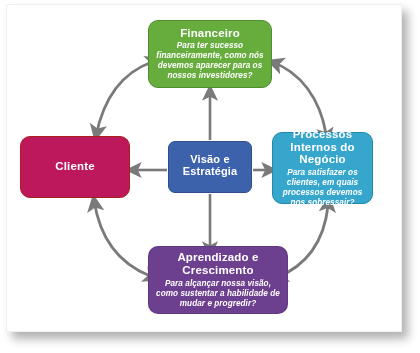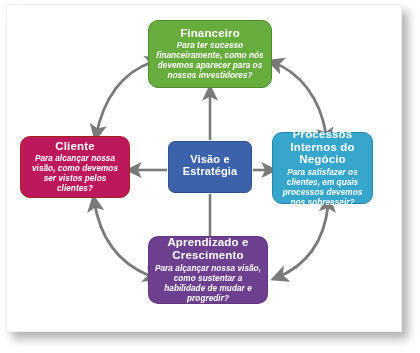--- a/index.html
+++ b/index.html
@@ -86,22 +86,22 @@
   }
   
   #box-processos {
     left: 272px; top: 132px;
     width: 101px; height: 72px;
     background: #36a6cd;
     border: 1px solid #2187ab;
   }
   
   #box-aprendizado {
-    left: 148px; top: 236px;
-    width: 120px; height: 68px;
+    left: 148px; top: 246px;
+    width: 140px; height: 68px;
     background: #6d3f8f;
     border: 1px solid #55307180;
   }
   
   #box-visao {
     left: 168px; top: 141px;
     width: 84px; height: 52px;
     background: #3c62ab;
     border: 1px solid #2f4f8e;
     border-radius: 7px;
@@ -151,21 +151,20 @@
     </g>
   </svg>
 
   <div class="persp-box" id="box-financeiro">
     <div class="persp-title">Financeiro</div>
     <div class="persp-desc">Para ter sucesso financeiramente, como nós devemos aparecer para os nossos investidores?</div>
   </div>
 
   <div class="persp-box" id="box-cliente">
     <div class="persp-title">Cliente</div>
-    <div class="persp-desc">Para alcançar nossa visão, como devemos ser vistos pelos clientes?</div>
   </div>
 
   <div class="persp-box" id="box-processos">
     <div class="persp-title">Processos Internos do Negócio</div>
     <div class="persp-desc">Para satisfazer os clientes, em quais processos devemos nos sobressair?</div>
   </div>
 
   <div class="persp-box" id="box-aprendizado">
     <div class="persp-title">Aprendizado e Crescimento</div>
     <div class="persp-desc">Para alçançar nossa visão, como sustentar a habilidade de mudar e progredir?</div>

